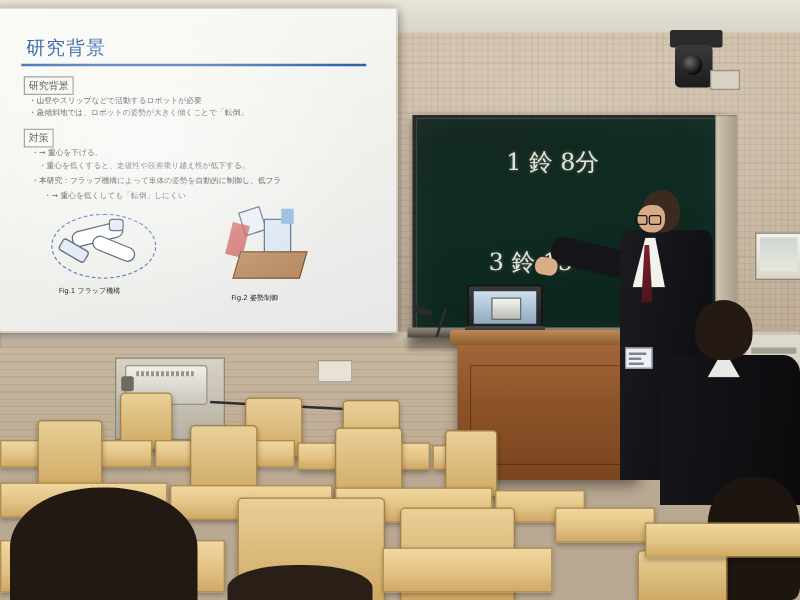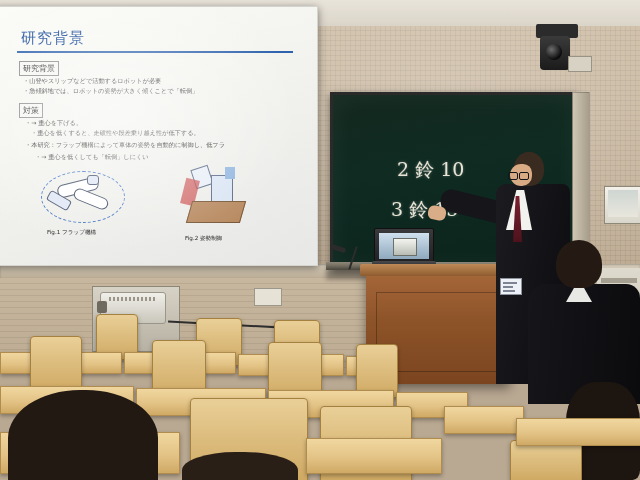--- a/index.html
+++ b/index.html
@@ -375,21 +375,21 @@
       <div class="box" style="left:22px; top:0;  width:16px; height:18px; background:#e9eef7; border:1px solid #5a6a86; transform:rotate(-18deg);"></div>
       <div class="box" style="left:12px; top:12px; width:14px; height:26px; background:#c94b4b; opacity:.75; transform:rotate(14deg);"></div>
       <div class="box" style="left:40px; top:8px;  width:20px; height:34px; background:#dbe6f4; border:1px solid #5d6d8a;"></div>
       <div class="box" style="left:18px; top:34px; width:52px; height:20px; background:#b98c63; border:1px solid #7a5a3b; transform:skewX(-16deg);"></div>
       <div class="box" style="left:54px; top:0;   width:10px; height:12px; background:#93b7e0;"></div>
     </div>
     <div class="fig-cap" style="left:190px; top:228px;">Fig.2 姿勢制御</div>
   </div>
 
   <div id="blackboard">
-    <div class="chalk" style="left:64px; top:62px;">2 鈴  10</div>
+    <div class="chalk" style="left:72px; top:22px;">1 鈴  8分</div>
     <div class="chalk" style="left:58px; top:102px;">3 鈴  15</div>
   </div>
   <div class="board-side"></div>
   <div class="board-tray"></div>
 
   <div class="podium-shadow"></div>
   <div class="mic">
     <div class="stem"></div>
       <div class="head"></div>
   </div>

